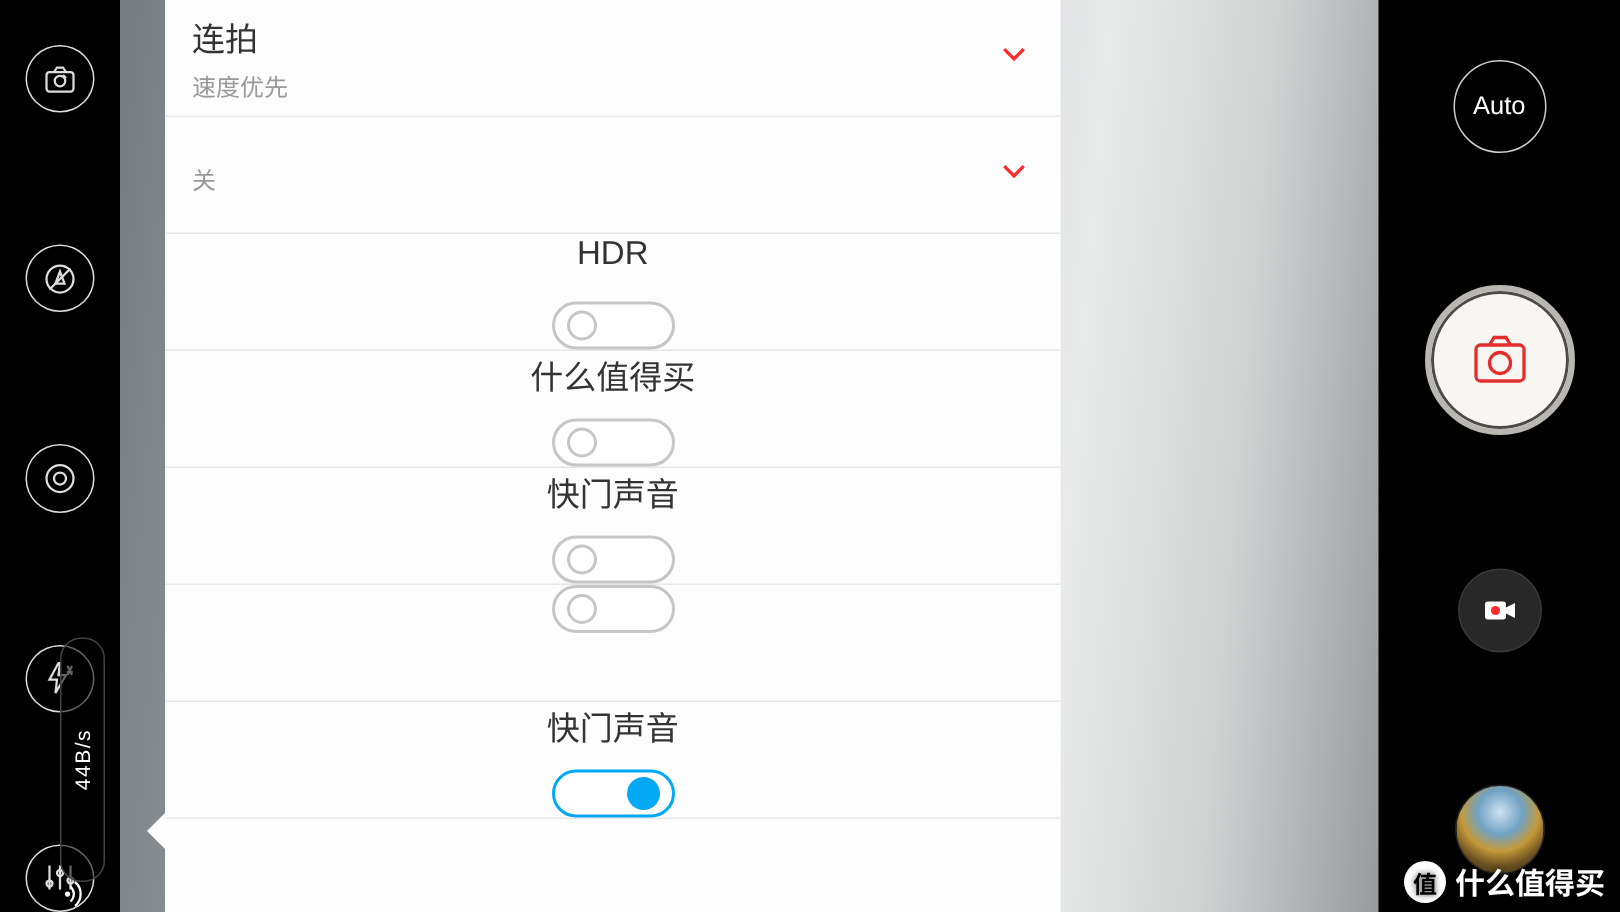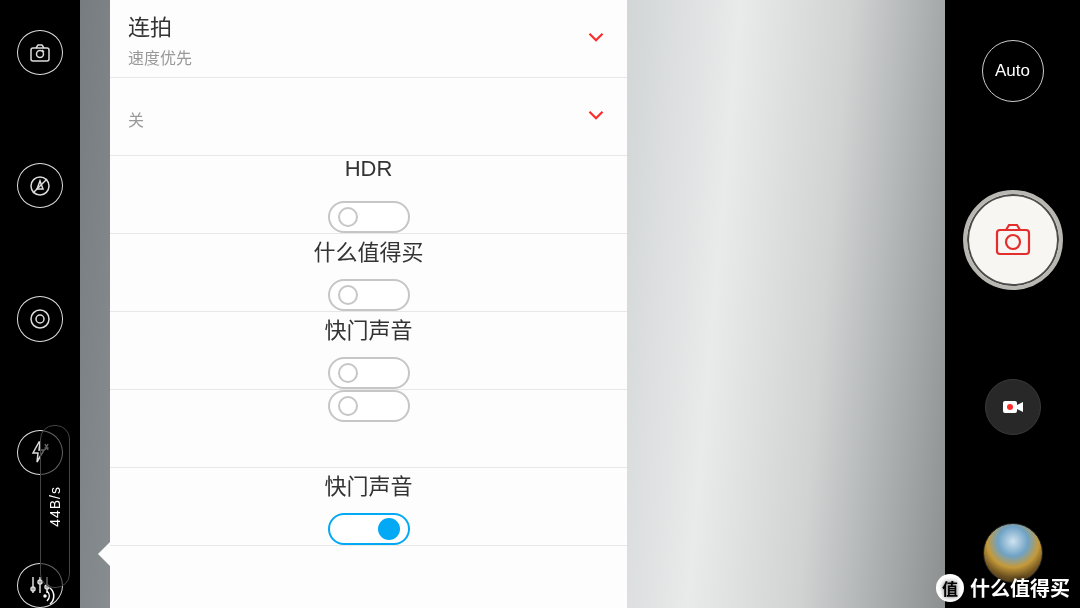--- a/index.html
+++ b/index.html
@@ -42,21 +42,21 @@
     text-orientation: mixed;
   }
   .traffic-pill span { transform: rotate(180deg); display: inline-block; letter-spacing: 1px; }
   .wifi-ind {
     position: absolute; left: 42px; bottom: 0px;
     color: #fff; font-size: 14px;
   }
 
   
   .right-bar {
-    position: absolute; right: 0; top: 0; width: 135px; height: 100%;
+    position: absolute; right: 0; top: 0; width: 161px; height: 100%;
     background: #000;
     display: flex; flex-direction: column; align-items: center;
     justify-content: space-between;
     padding: 40px 0 25px 0;
   }
   .auto-btn {
     width: 62px; height: 62px; border: 1.5px solid #ccc; border-radius: 50%;
     color: #fff; font-size: 17px;
     display: flex; align-items: center; justify-content: center;
     cursor: pointer;
@@ -80,21 +80,21 @@
   .video-btn svg { width: 26px; height: 26px; }
   .gallery-thumb {
     width: 60px; height: 60px; border-radius: 50%;
     background: radial-gradient(circle at 50% 30%, #cfe3ef 0%, #6fa2c5 30%, #c59a3a 52%, #6b5020 72%, #2e2814 100%);
     cursor: pointer; border: 1px solid #222;
     overflow: hidden;
   }
 
   
   .settings-panel {
-    position: absolute; left: 110px; top: 0; width: 517px; height: 608px;
+    position: absolute; left: 110px; top: 0; width: 597px; height: 608px;
     background: #fdfdfd;
     display: flex; flex-direction: column;
     overflow: hidden;
   }
   .settings-arrow-notch {
     position: absolute; left: 98px; top: 540px;
     width: 0; height: 0;
     border-top: 14px solid transparent;
     border-bottom: 14px solid transparent;
     border-right: 14px solid #fdfdfd;

